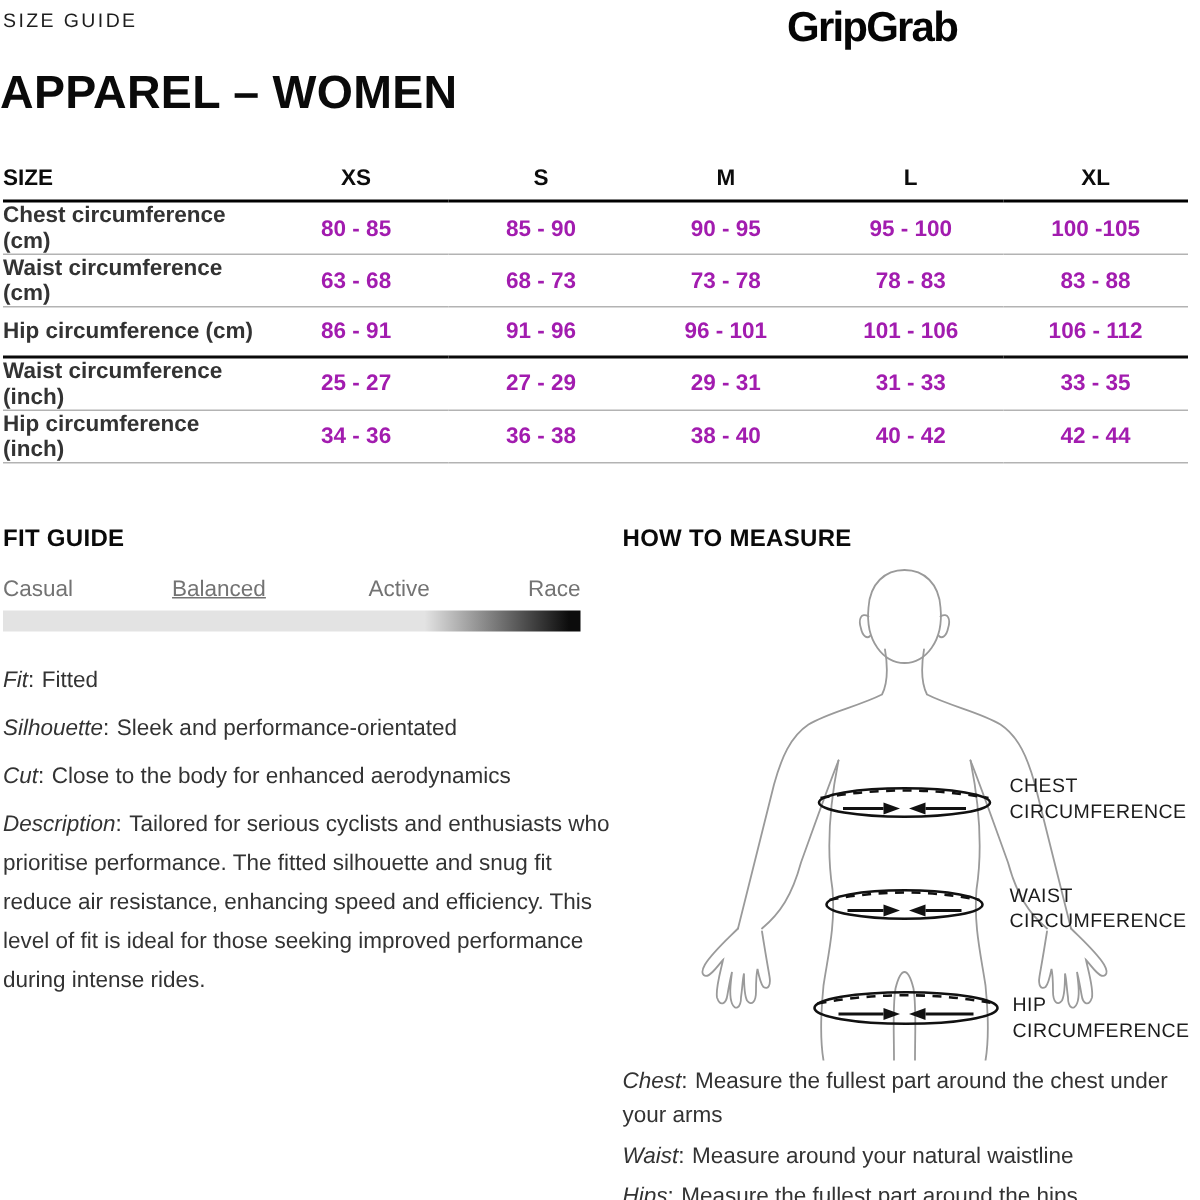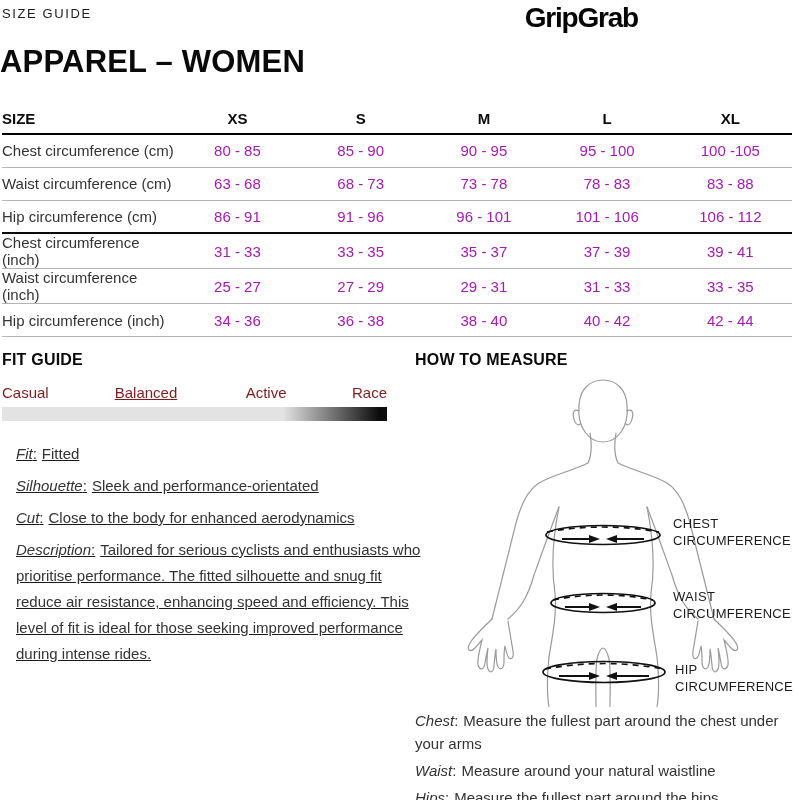--- a/index.html
+++ b/index.html
@@ -5,41 +5,41 @@
   * { margin:0; padding:0; box-sizing:border-box; }
   html,body { width:800px; height:800px; background:#fff; overflow:hidden;
     font-family:"Liberation Sans", sans-serif; color:#1a1a1a; }
   .page { position:relative; width:642px; height:800px; }
 
   .eyebrow { position:absolute; left:2px; top:6px; font-size:13px; letter-spacing:1.6px; color:#1d1d1d; }
   .brand { position:absolute; right:4px; top:2px; font-size:28px; font-weight:700; letter-spacing:-1.2px; color:#050505; }
   .title { position:absolute; left:0px; top:44px; font-size:31px; font-weight:700; letter-spacing:0.2px; color:#0a0a0a; }
 
   table.size-table { position:absolute; left:2px; top:103px; width:790px; border-collapse:collapse; table-layout:fixed; }
-  table.size-table th, table.size-table td { font-size:15px; height:33px; text-align:center; vertical-align:middle; }
+  table.size-table th, table.size-table td { font-size:15px; height:33px; text-align:center; vertical-align:middle;font-weight:bold; }
   table.size-table th { font-weight:700; color:#0c0c0c; border-bottom:2px solid #000000; height:31px; }
   table.size-table th.lbl, table.size-table td.lbl { text-align:left; width:22%; }
   table.size-table td { color:#a21caf; border-bottom:1px solid #b3b3b3; }
   table.size-table tr.thick td { border-bottom:2px solid #0a0a0a; }
   table.size-table td.lbl { color:#333; }
 
   .section-heading { position:absolute; font-size:16px; font-weight:700; letter-spacing:0.2px; color:#0a0a0a; }
   #fit-heading { left:2px; top:351px; }
   #measure-heading { left:415px; top:351px; }
 
-  .scale-labels { position:absolute; left:2px; top:384px; width:385px; height:18px; font-size:15px; color:#7f1d1d; }
+  .scale-labels { position:absolute; left:2px; top:384px; width:385px; height:18px; font-size:15px; color:#737373; }
   .scale-labels span { position:absolute; white-space:nowrap; }
   .scale-label-0 { left:0; }
   .scale-label-1 { left:37.4%; transform:translateX(-50%);text-decoration:underline; }
   .scale-label-2 { left:68.6%; transform:translateX(-50%); }
   .scale-label-3 { right:0; }
   .scale-bar { position:absolute; left:2px; top:407px; width:385px; height:14px;
     background:linear-gradient(to right,#e3e3e3 0%,#e3e3e3 73%,#0c0c0c 98%); }
 
-  .attr-list { position:absolute; left:16px; top:441px; width:412px;text-decoration:underline; }
+  .attr-list { position:absolute; left:2px; top:441px; width:412px; }
   .attr-item { font-size:15px; line-height:26px; color:#333; margin-bottom:6px; }
   .attr-label { font-style:italic; }
   .attr-sep { font-style:normal; margin-right:5px; }
 
   .figure-svg { position:absolute; left:462px; top:375px; }
   .fig-label { position:absolute; font-size:13px; line-height:17px; letter-spacing:0.3px; color:#1c1c1c; white-space:nowrap; }
   #fig-label-chest { left:673px; top:515px; }
   #fig-label-waist { left:673px; top:588px; }
   #fig-label-hip   { left:675px; top:661px; }
 
@@ -83,28 +83,20 @@
         <td>78 - 83</td>
         <td>83 - 88</td>
       </tr>
       <tr class="thick">
         <td class="lbl">Hip circumference (cm)</td>
         <td>86 - 91</td>
         <td>91 - 96</td>
         <td>96 - 101</td>
         <td>101 - 106</td>
         <td>106 - 112</td>
-      </tr>
-      <tr>
-        <td class="lbl">Chest circumference (inch)</td>
-        <td>31 - 33</td>
-        <td>33 - 35</td>
-        <td>35 - 37</td>
-        <td>37 - 39</td>
-        <td>39 - 41</td>
       </tr>
       <tr>
         <td class="lbl">Waist circumference (inch)</td>
         <td>25 - 27</td>
         <td>27 - 29</td>
         <td>29 - 31</td>
         <td>31 - 33</td>
         <td>33 - 35</td>
       </tr>
       <tr>

